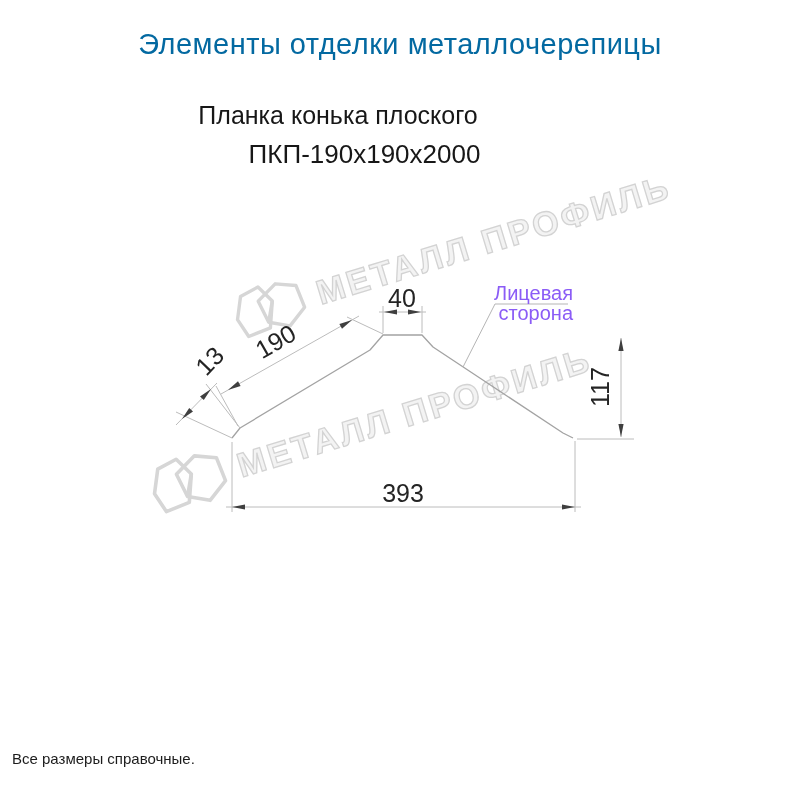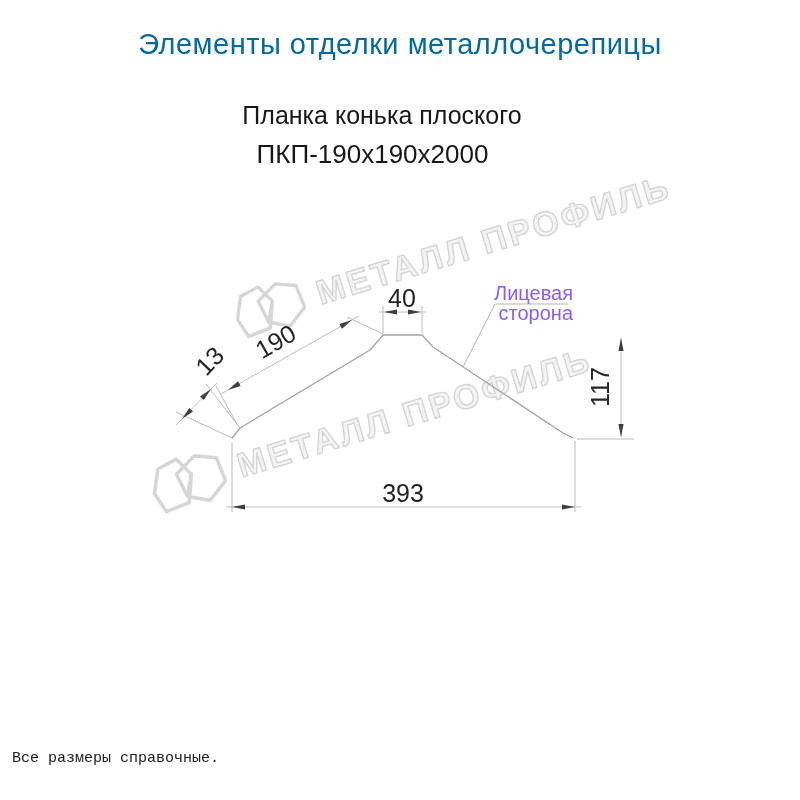--- a/index.html
+++ b/index.html
@@ -1,35 +1,35 @@
 <!DOCTYPE html>
 <html><head>
 <meta charset="utf-8">
 <style>
   html,body{margin:0;padding:0;background:#fff;}
   .page{position:relative;width:800px;height:800px;background:#ffffff;overflow:hidden;
         font-family:"Liberation Sans",sans-serif;color:#1a1a1a;}
   .title{position:absolute;top:28px;left:0;width:800px;text-align:center;
          font-size:29px;letter-spacing:.5px;color:#0369a1;}
   .subtitle{position:absolute;top:101px;left:0;width:676px;text-align:center;
-         font-size:25px;color:#171717;margin-left:44px;}
+         font-size:25px;color:#171717;}
   .model{position:absolute;top:139px;left:0;width:729px;text-align:center;
-         font-size:26px;color:#171717;padding-left:8px;}
+         font-size:26px;color:#171717;}
   
   .wm{position:absolute;display:flex;align-items:center;gap:10px;z-index:1;
       transform-origin:left center;pointer-events:none;}
   .wm-text{font-weight:bold;font-size:34px;letter-spacing:3px;white-space:nowrap;
       color:#f3f3f3;-webkit-text-stroke:1.3px #d3d3d3;}
   .wm1{left:233px;top:288px;transform:rotate(-17deg);}
   .wm2{left:150px;top:458px;transform:rotate(-17deg);}
   .diagram{position:absolute;left:0;top:0;z-index:2;pointer-events:none;}
   .front-label{position:absolute;left:494px;top:283px;z-index:3;
       font-size:20px;line-height:20px;color:#8b5cf6;white-space:pre-line;text-align:right;}
   .note{position:absolute;left:12px;font-size:15px;color:#1c1c1c;z-index:3;}
-  .note1{top:750px;font-family:Liberation Mono, monospace;}
+  .note1{top:750px;}
   .note2{top:770px;}
   .dim-text{font-family:"Liberation Sans",sans-serif;font-size:25px;fill:#242424;}
 </style>
 </head>
 <body>
 
 <div class="page">
 
   <div class="title">Элементы отделки металлочерепицы</div>
   <div class="subtitle">Планка конька плоского</div>

